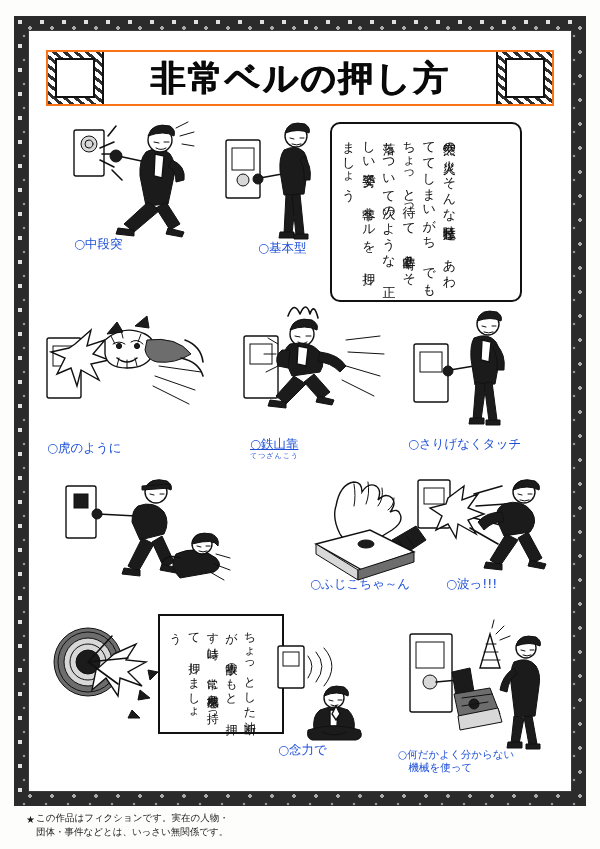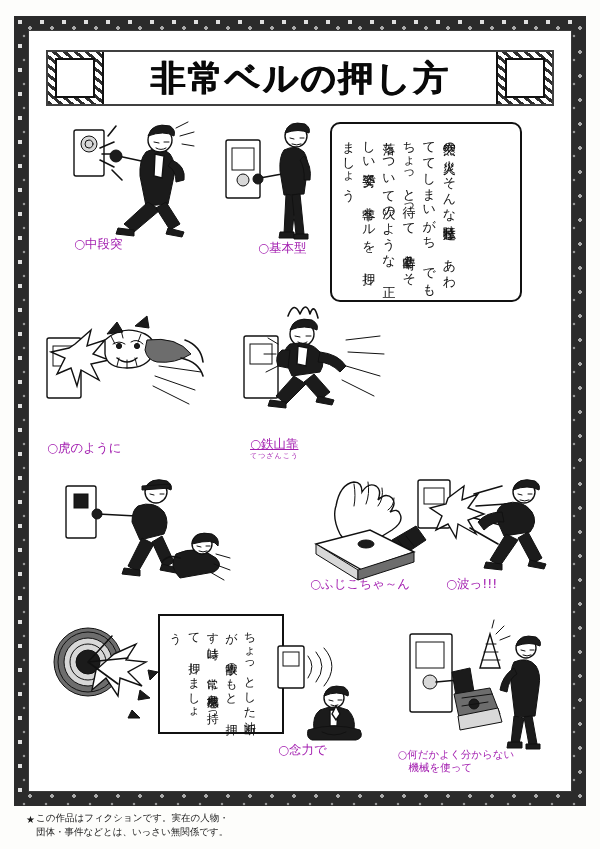--- a/index.html
+++ b/index.html
@@ -56,21 +56,21 @@
     border: 1px solid #3a3a3a;
     box-sizing: border-box;
   }
 
   
   .title-banner {
     position: absolute;
     left: 46px; top: 50px;
     width: 508px;
     height: 56px;
-    border: 2px solid #404040;
+    border: 2px solid #f97316;
     background: #fff;
     box-sizing: border-box;
     display: flex;
     align-items: stretch;
   }
   .title-endcap {
     width: 54px;
     background:
       repeating-linear-gradient(40deg, #2e2e2e 0 3px, #ffffff 3px 7px);
     border-right: 2px solid #111;
@@ -101,21 +101,21 @@
     text-shadow: 1px 0 0 #000;
   }
 
   
   .figure {
     position: absolute;
   }
   .caption {
     position: absolute;
     font-size: 12.5px;
-    color: #a21caf;
+    color: #1d4ed8;
     font-family: "DejaVu Sans", sans-serif;
     white-space: pre-line;
     line-height: 1.25;
   }
   .caption.small {
     font-size: 10.5px;
   }
   .ruby {
     font-size: 7px;
     letter-spacing: 1px;
@@ -309,20 +309,45 @@
       <path class="fill-dark" d="M82 100 l16 4 l-2 5 l-16 -3 z"></path>
 
       <path class="fill-dark" d="M84 56 q18 2 26 14 l-6 6 q-10 -10 -22 -10 z"></path>
 
       <path class="ln-thin" d="M110 44 l34 -4 M112 56 l36 2 M110 70 l34 10 M106 84 l32 16"></path>
     </svg>
     <div class="caption" style="left:14px; top:140px;text-decoration:underline;">○鉄山靠</div>
     <div class="caption ruby" style="left:14px; top:156px; position:absolute;">てつざんこう</div>
   </div>
 
+  <div class="figure" style="left:406px; top:296px; width:140px; height:140px;">
+    <svg width="140" height="140" viewBox="0 0 140 140">
+
+      <rect class="fill-wh" x="8" y="48" width="34" height="58" rx="2"></rect>
+      <rect class="ln-thin" x="14" y="56" width="22" height="20" fill="#fff"></rect>
+
+      <path class="ln" d="M44 74 L68 70" stroke-width="3"></path>
+      <circle class="fill-dark" cx="42" cy="75" r="5"></circle>
+
+      <path class="fill-dark" d="M68 42 q14 -6 22 4 q5 8 3 20 l-4 22 l-20 1 l-4 -26 q-1 -14 3 -21 z"></path>
+      <path class="fill-wh" d="M76 44 l9 2 l-2 20 l-8 -2 z"></path>
+
+      <circle class="fill-wh" cx="82" cy="28" r="11"></circle>
+      <path class="fill-dark" d="M71 25 q3 -13 20 -9 q6 4 4 9 q-10 -5 -24 0 z"></path>
+      <path class="ln-thin" d="M76 30 l4 1 M86 30 l4 0 M78 36 q5 2 9 0"></path>
+
+      <path class="fill-dark" d="M70 86 l-3 38 l8 0 l5 -36 z"></path>
+      <path class="fill-dark" d="M86 86 l5 38 l-8 1 l-5 -38 z"></path>
+      <path class="fill-dark" d="M64 122 l14 0 l0 6 l-15 0 z"></path>
+      <path class="fill-dark" d="M80 124 l14 0 l0 5 l-14 0 z"></path>
+
+      <path class="fill-dark" d="M90 48 q10 10 8 26 l-7 0 q1 -14 -4 -22 z"></path>
+    </svg>
+    <div class="caption" style="left:2px; top:140px;">○さりげなくタッチ</div>
+  </div>
 
   <div class="figure" style="left:52px; top:470px; width:190px; height:130px;">
     <svg width="190" height="130" viewBox="0 0 190 130">
 
       <rect class="fill-wh" x="14" y="16" width="30" height="52" rx="2"></rect>
       <rect class="fill-dark" x="22" y="24" width="14" height="14"></rect>
 
       <path class="ln" d="M46 44 L84 46" stroke-width="3"></path>
       <circle class="fill-dark" cx="45" cy="44" r="5"></circle>
 

